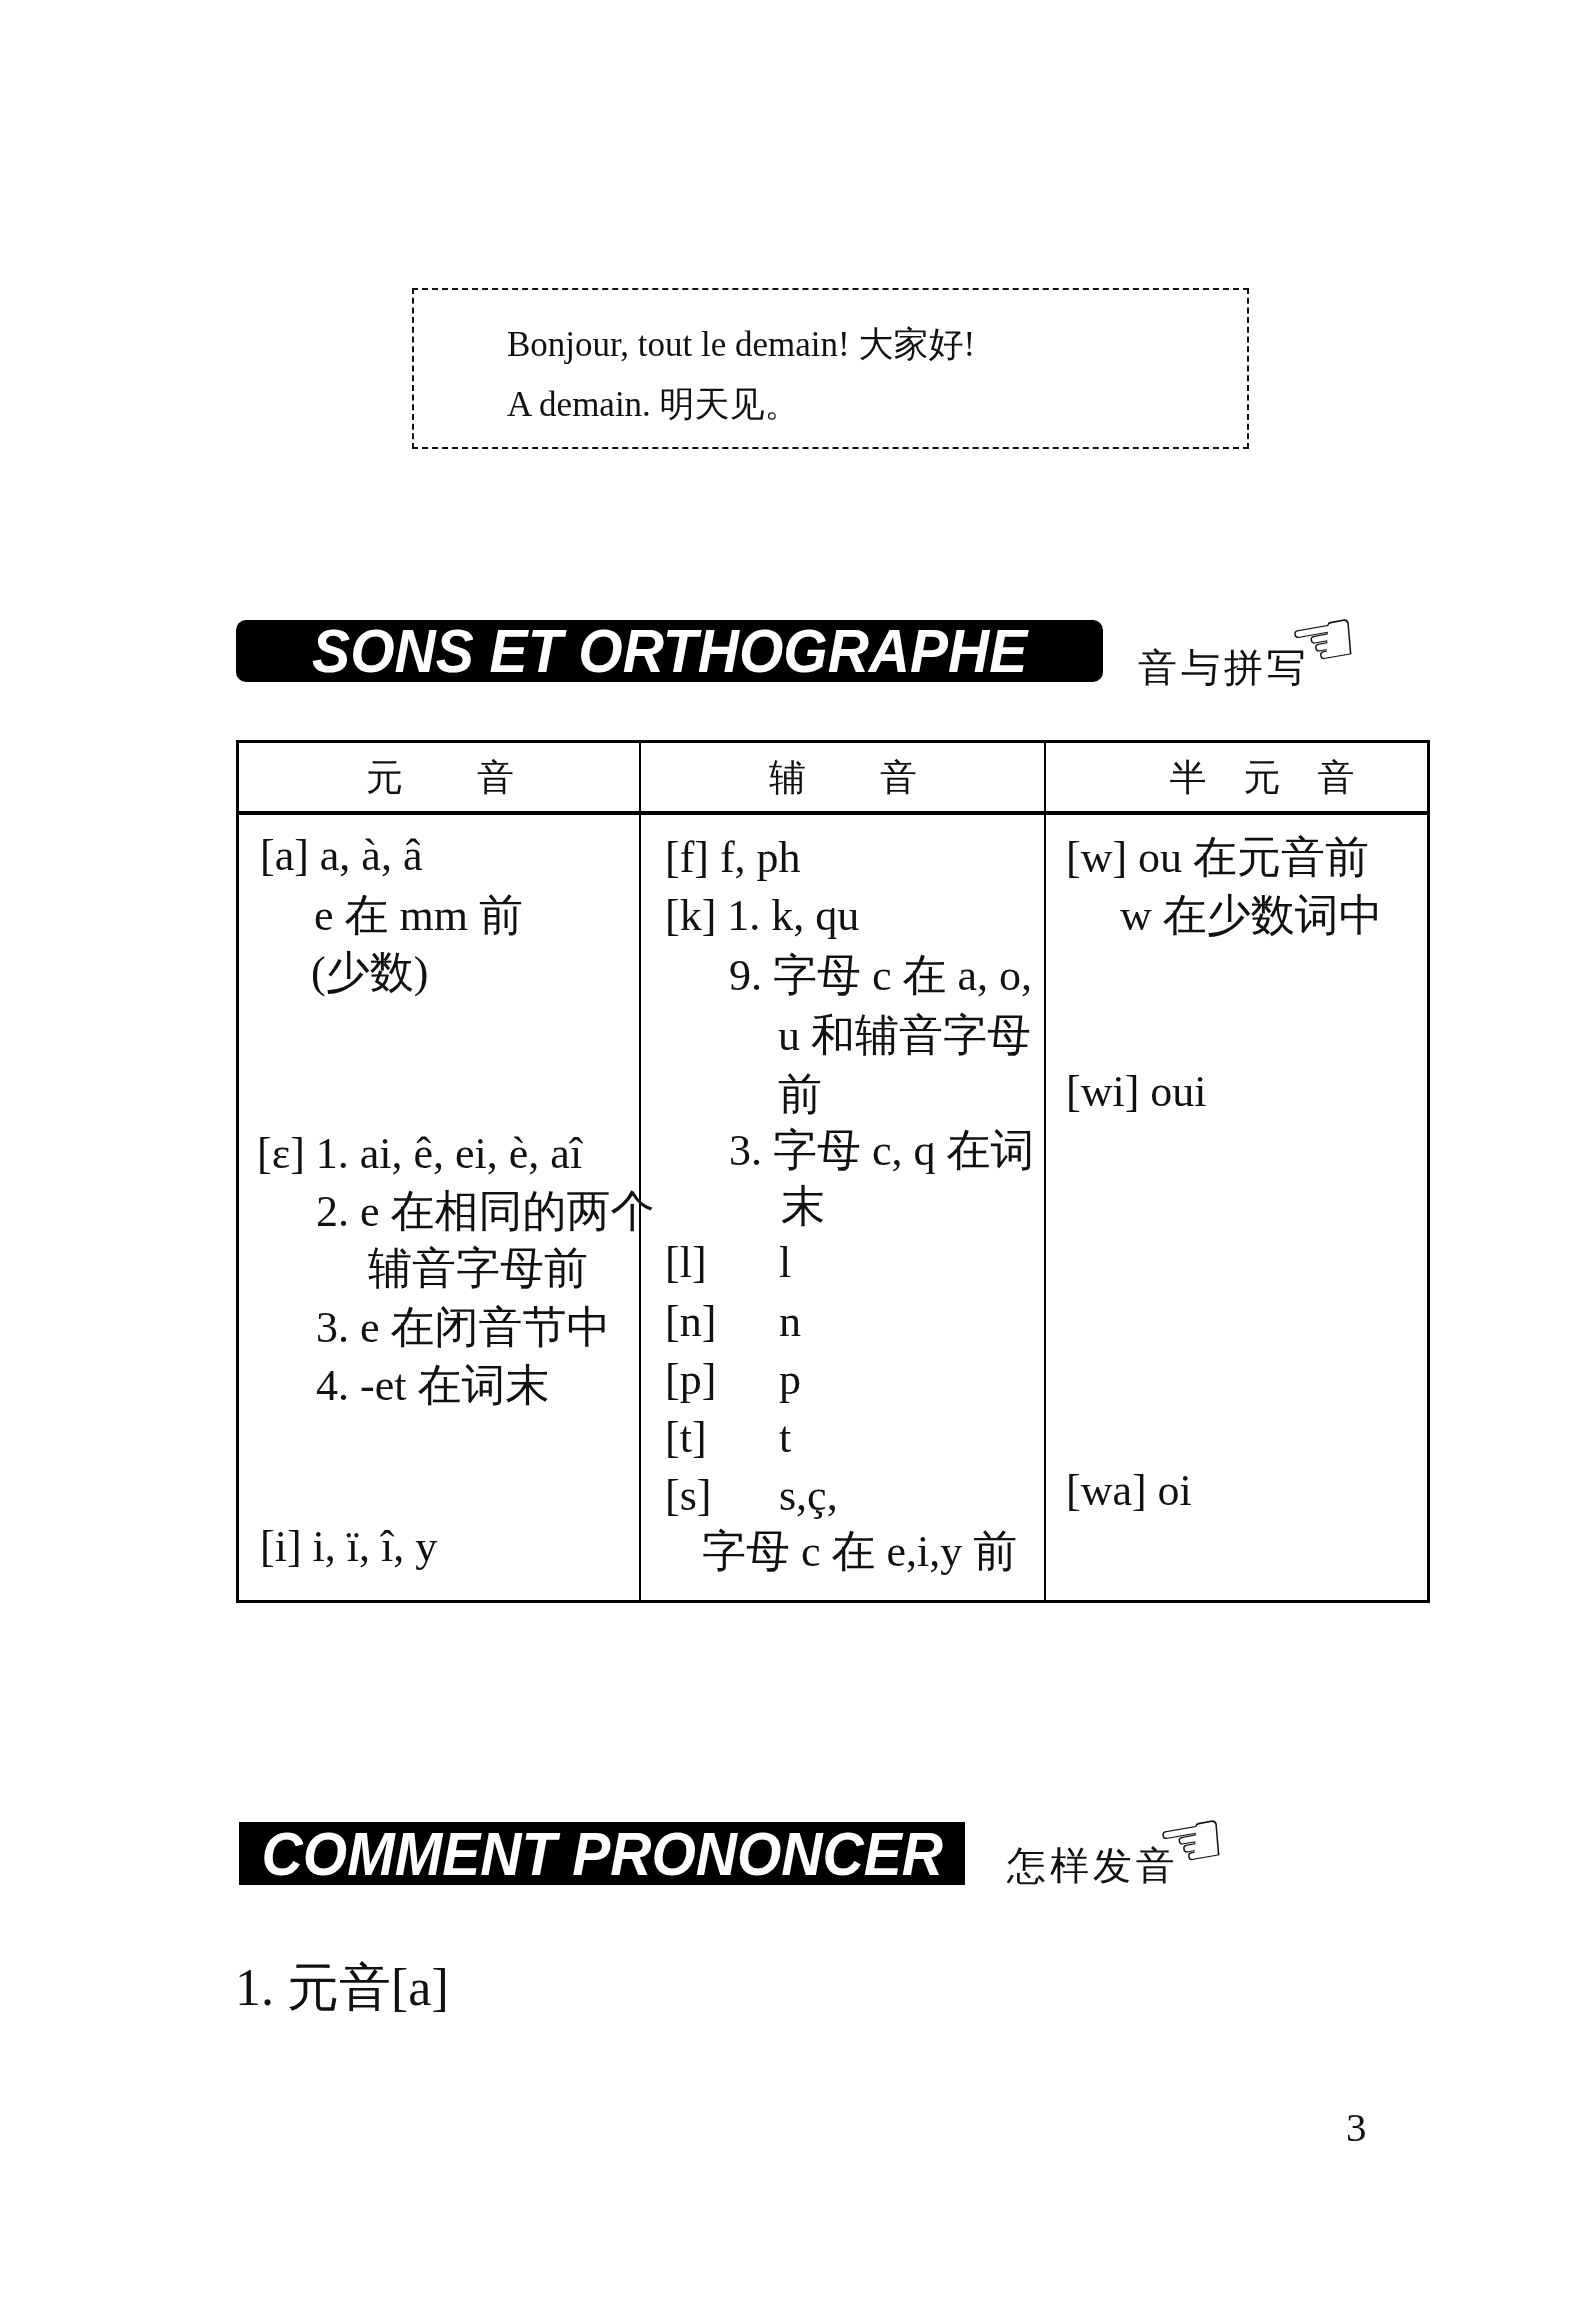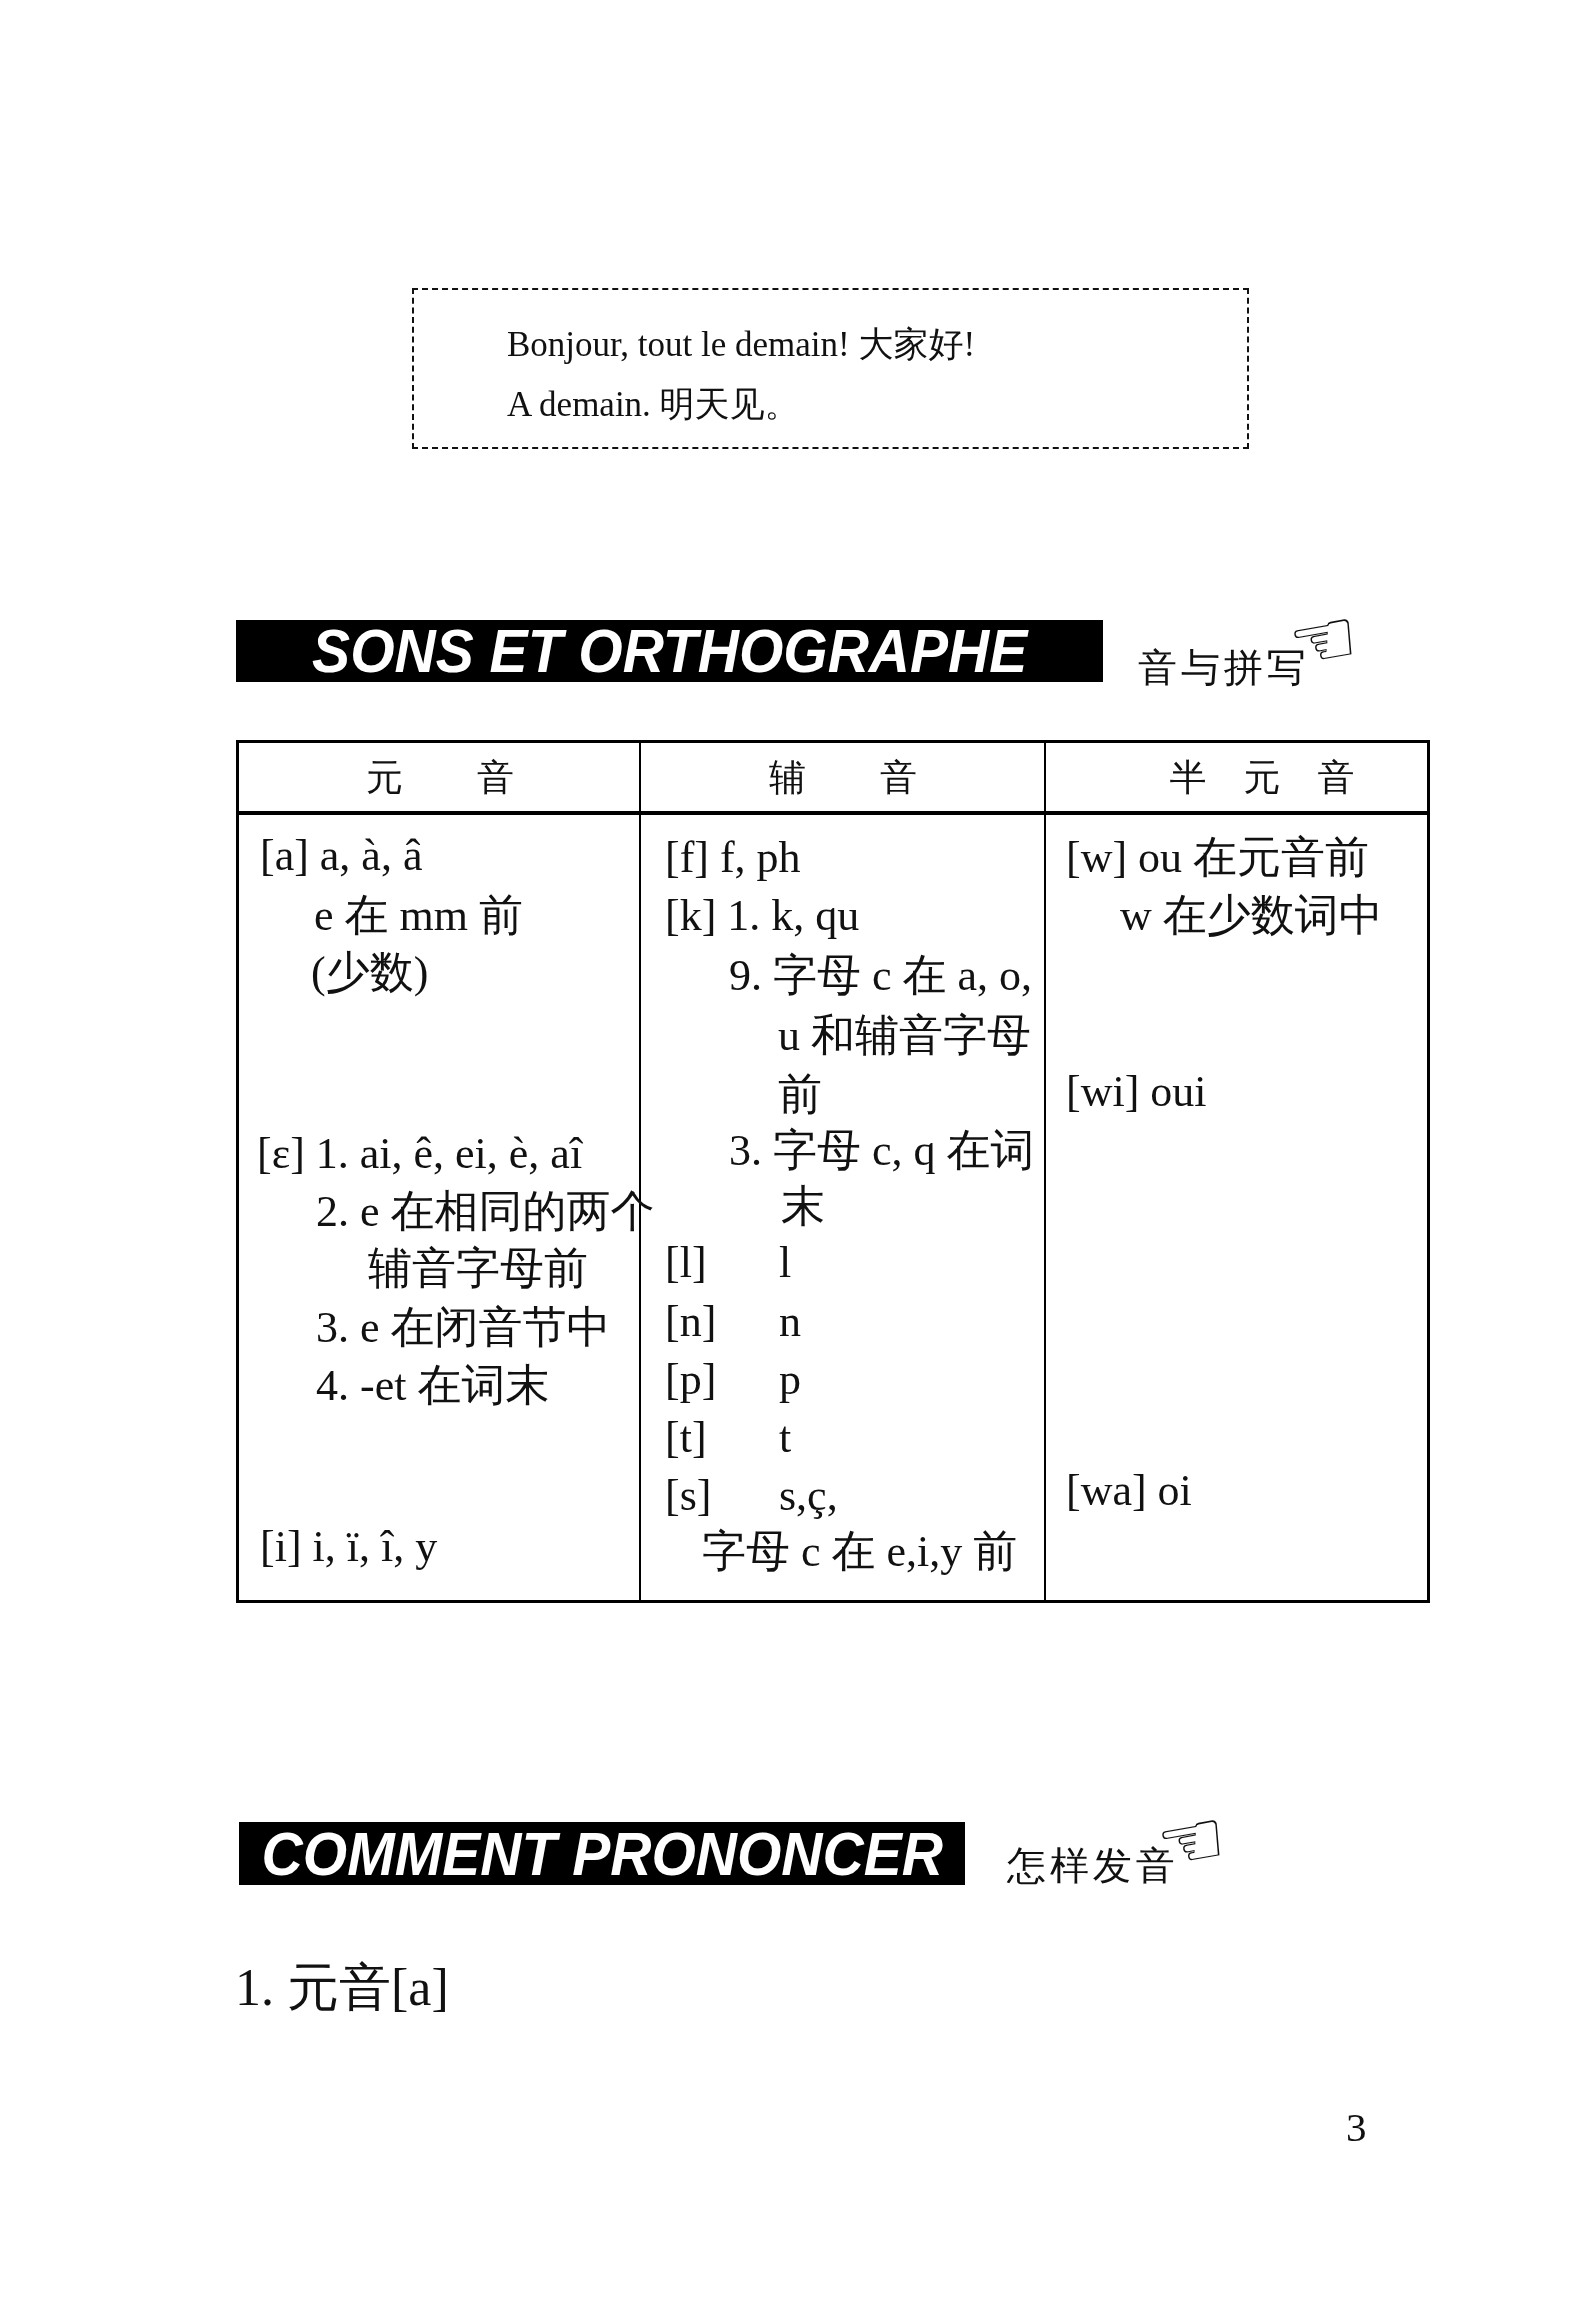--- a/index.html
+++ b/index.html
@@ -17,21 +17,21 @@
     border:2.4px dashed #111;box-sizing:border-box;background:#fff;
   }
   .greet-line{position:absolute;white-space:pre;font-size:35px;line-height:1.2;color:#111;}
   .greet-1{left:507px;top:324px;}
   .greet-2{left:507px;top:384px;}
 
   
   .banner{
     position:absolute;background:#000;display:flex;align-items:center;justify-content:center;
   }
-  .banner-1{left:236px;top:620px;width:867px;height:62px;}
+  .banner-1{left:236px;top:620px;width:867px;height:62px;border-radius:10px;}
   .banner-2{left:239px;top:1822px;width:726px;height:63px;}
   .banner-text{
     font-family:"Liberation Sans","DejaVu Sans",sans-serif;
     font-weight:bold;font-style:italic;
     font-size:62px;line-height:1;color:#ffffff;
     transform:scaleX(0.92);transform-origin:center;
     white-space:pre;
   }
   .cjk-tag{position:absolute;font-size:39px;white-space:pre;letter-spacing:3.9px;color:#111;}
   .tag-1{left:1138px;top:641px;}

